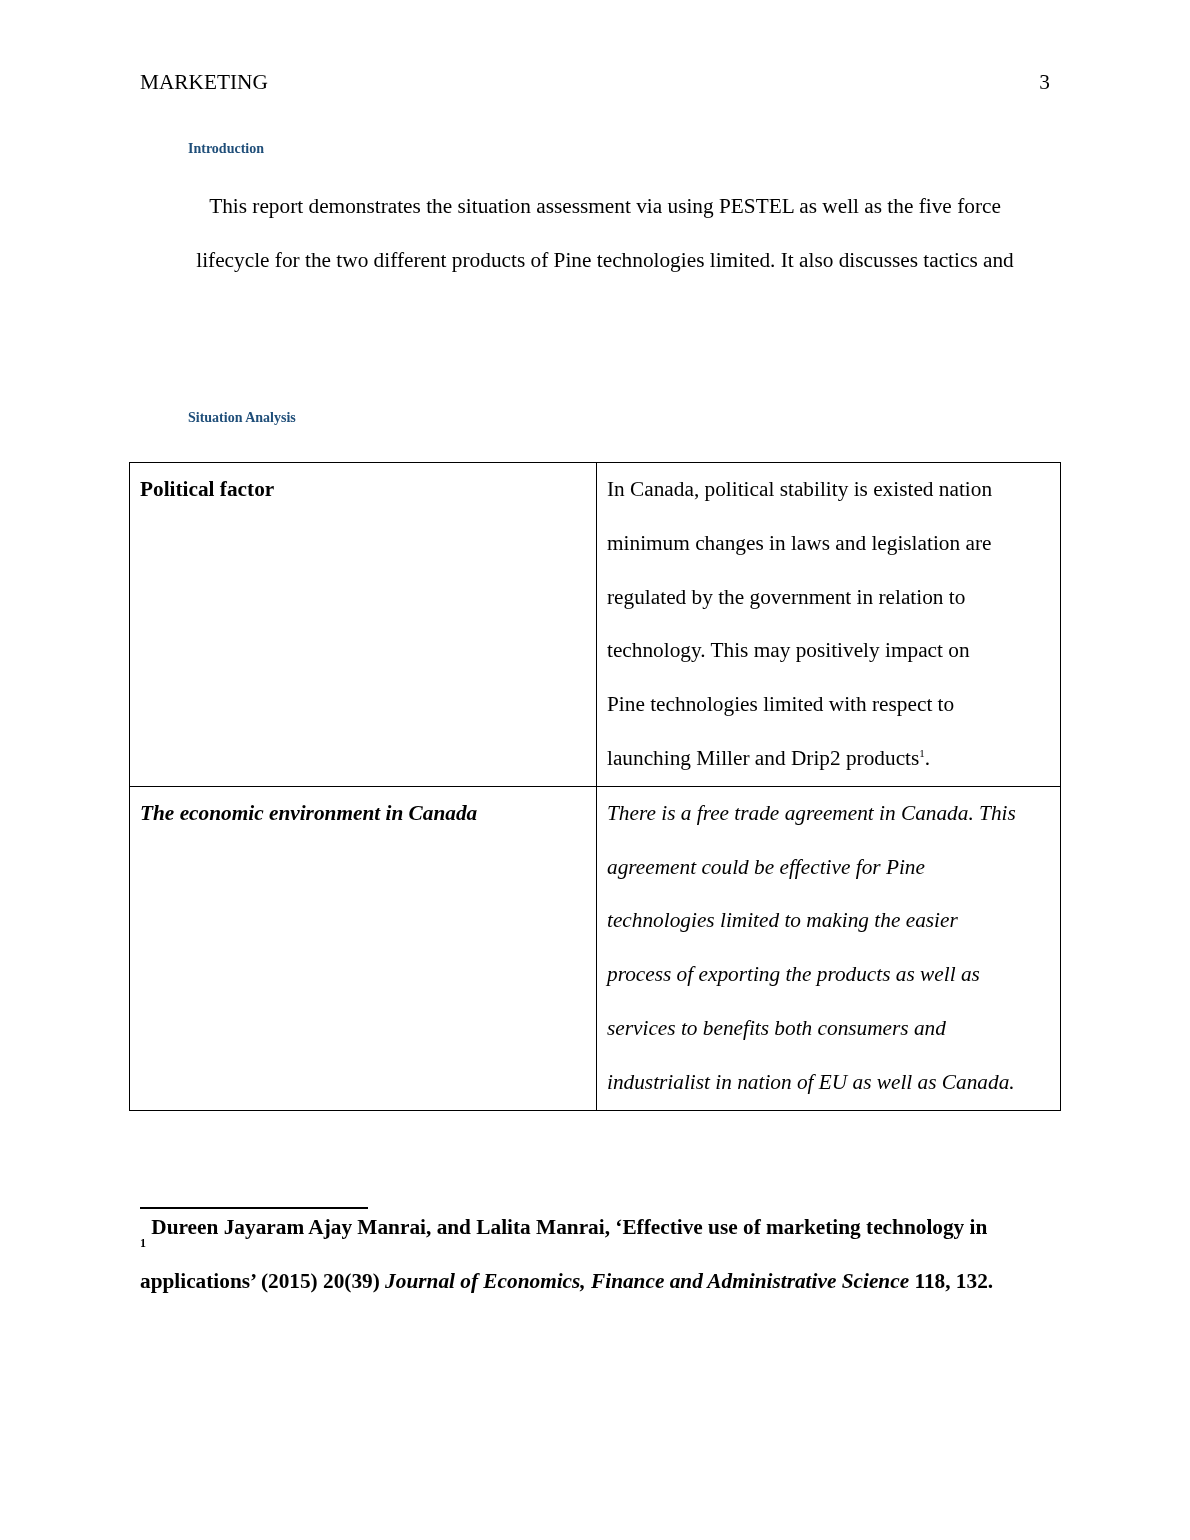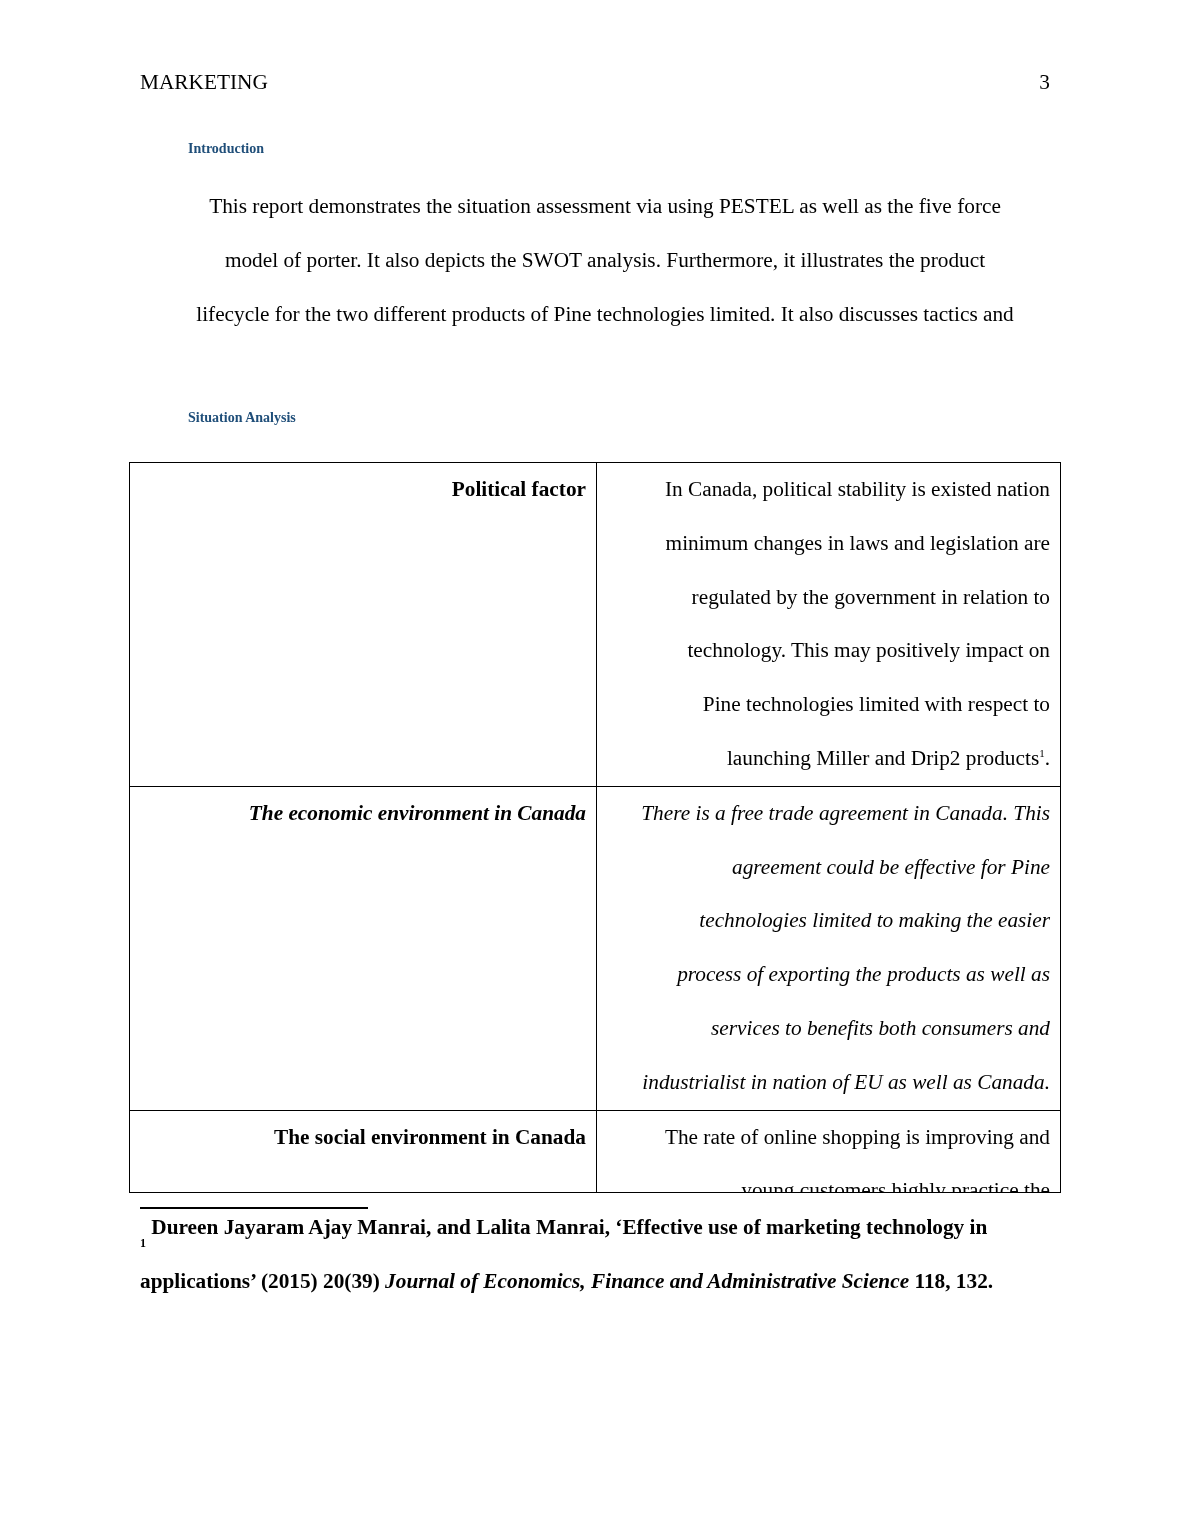--- a/index.html
+++ b/index.html
@@ -3,21 +3,21 @@
 <meta charset="utf-8">
 <style>
   html, body { margin: 0; padding: 0; background: #ffffff; }
   body { width: 1190px; height: 1540px; position: relative; overflow: hidden;
          font-family: "Liberation Serif", serif; color: #000; font-size: 21.3px; }
   .header-left { position: absolute; left: 140px; top: 70px; text-align: center; }
   .header-right { position: absolute; right: 140px; top: 70px; }
   .h { position: absolute; left: 140px; color: #1f4e79; font-weight: bold; font-size: 14px; margin-left: 48px; }
   .intro-body { position: absolute; left: 140px; top: 180px; width: 930px; line-height: 53.8px; }
   .intro-body p { margin: 0; text-align: center; }
-  table.pestel { position: absolute; left: 129px; top: 462px; width: 932px; border-collapse: collapse; text-align: right; }
+  table.pestel { position: absolute; left: 129px; top: 462px; width: 932px; border-collapse: collapse; }
   table.pestel td { border: 1px solid #000; vertical-align: top; padding: 0 10px; line-height: 53.8px; }
   table.pestel td.label { width: 446px; font-weight: bold; }
   table.pestel td.desc { padding-bottom: 0; }
   .row1 td { height: 320px; }
   .row2 td { height: 320px; font-style: italic; }
   .row3 td { height: 81px; }
   .cut { height: 81px; overflow: hidden; }
   sup { font-size: 11px; line-height: 0; }
   .fn-rule { position: absolute; left: 140px; top: 1207px; width: 228px; height: 2px; background: #000; }
   .footnote { position: absolute; left: 140px; top: 1201px; width: 930px; line-height: 53.8px; font-weight: bold; }
@@ -27,21 +27,20 @@
 </head>
 <body>
 
 <div class="header-left">MARKETING</div>
 <div class="header-right">3</div>
 
 <div class="h" style="top:141px;">Introduction</div>
 
 <div class="intro-body">
   <p>This report demonstrates the situation assessment via using PESTEL as well as the five force</p>
-  <p>model of porter. It also depicts the SWOT analysis. Furthermore, it illustrates the product</p>
   <p>lifecycle for the two different products of Pine technologies limited. It also discusses tactics and</p>
 </div>
 
 <div class="h" style="top:410px;">Situation Analysis</div>
 
 <table class="pestel">
   <tbody>
       <tr class="row1">
     <td class="label"><span>Political factor</span></td>
     <td class="desc">
@@ -57,29 +56,20 @@
     <td class="label"><span>The economic environment in Canada</span></td>
     <td class="desc">
       <div>There is a free trade agreement in Canada. This</div>
       <div>agreement could be effective for Pine</div>
       <div>technologies limited to making the easier</div>
       <div>process of exporting the products as well as</div>
       <div>services to benefits both consumers and</div>
       <div>industrialist in nation of EU as well as Canada.</div>
     </td>
   </tr>
-  <tr class="row3">
-    <td class="label"><span>The social environment in Canada</span></td>
-    <td class="desc">
-      <div class="cut">
-        <div>The rate of online shopping is improving and</div>
-        <div>young customers highly practice the</div>
-      </div>
-    </td>
-  </tr>
 </tbody>
   </table>
 
 <div class="fn-rule"></div>
 
 <div class="footnote">
   <p><span class="fn-sup">1</span> <span>Dureen Jayaram Ajay Manrai, and Lalita Manrai, ‘Effective use of marketing technology in</span></p>
   <p><span>applications’ (2015) 20(39) </span><i>Journal of Economics, Finance and Administrative Science</i><span> 118, 132.</span></p>
 </div>
 

